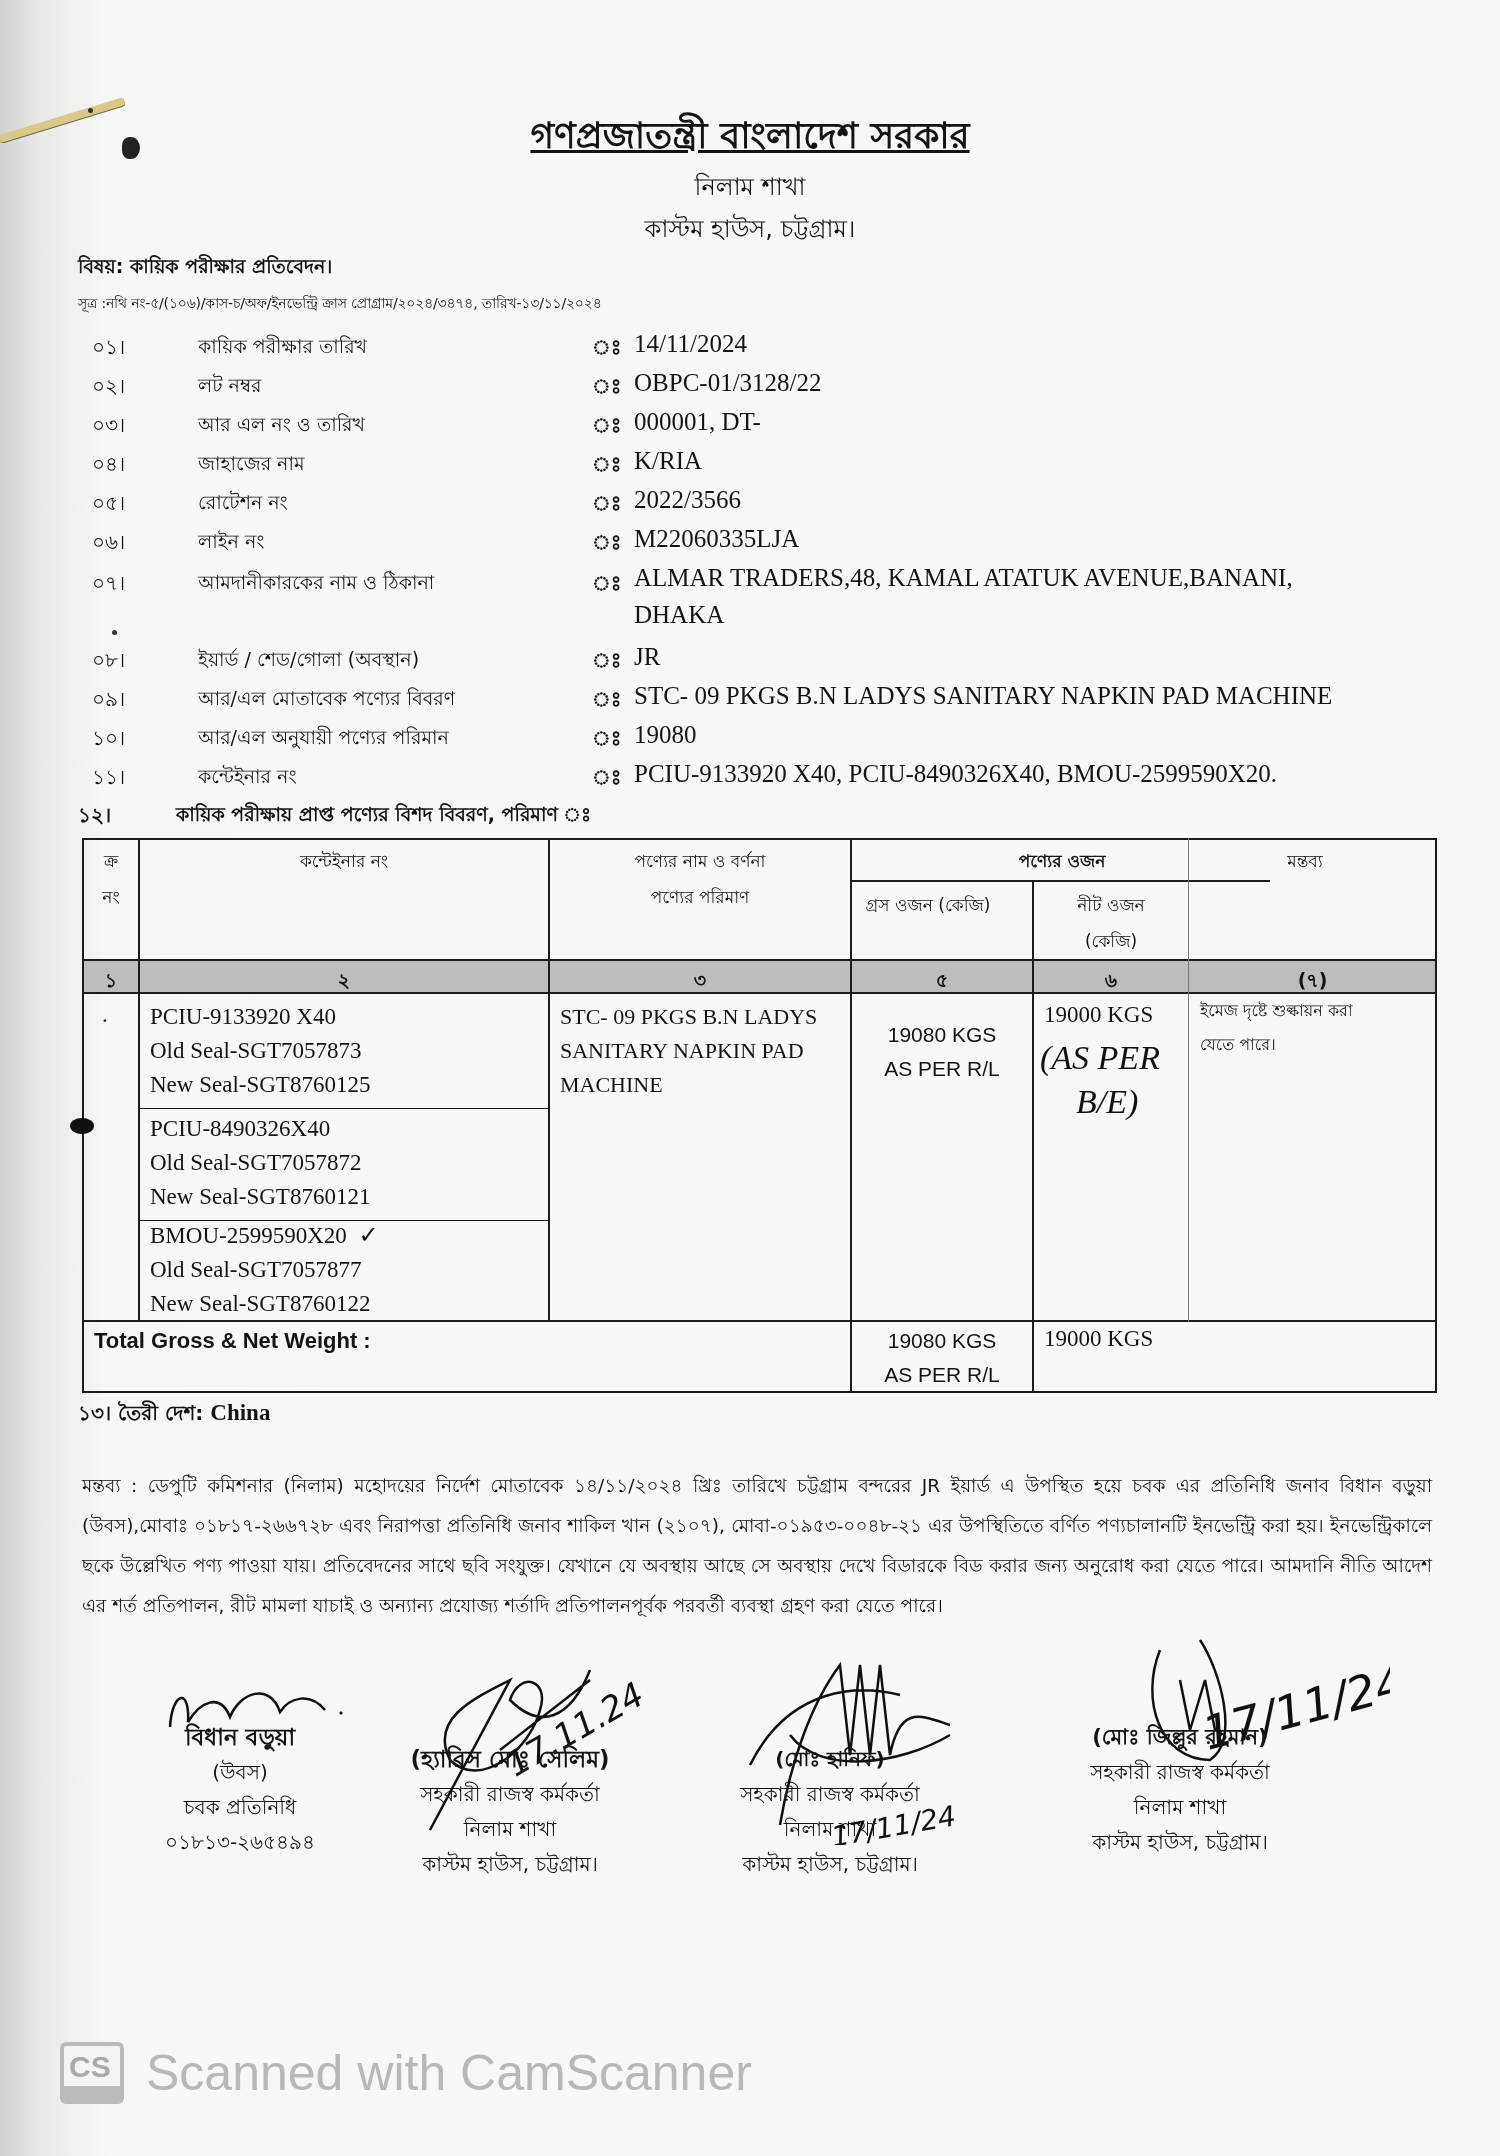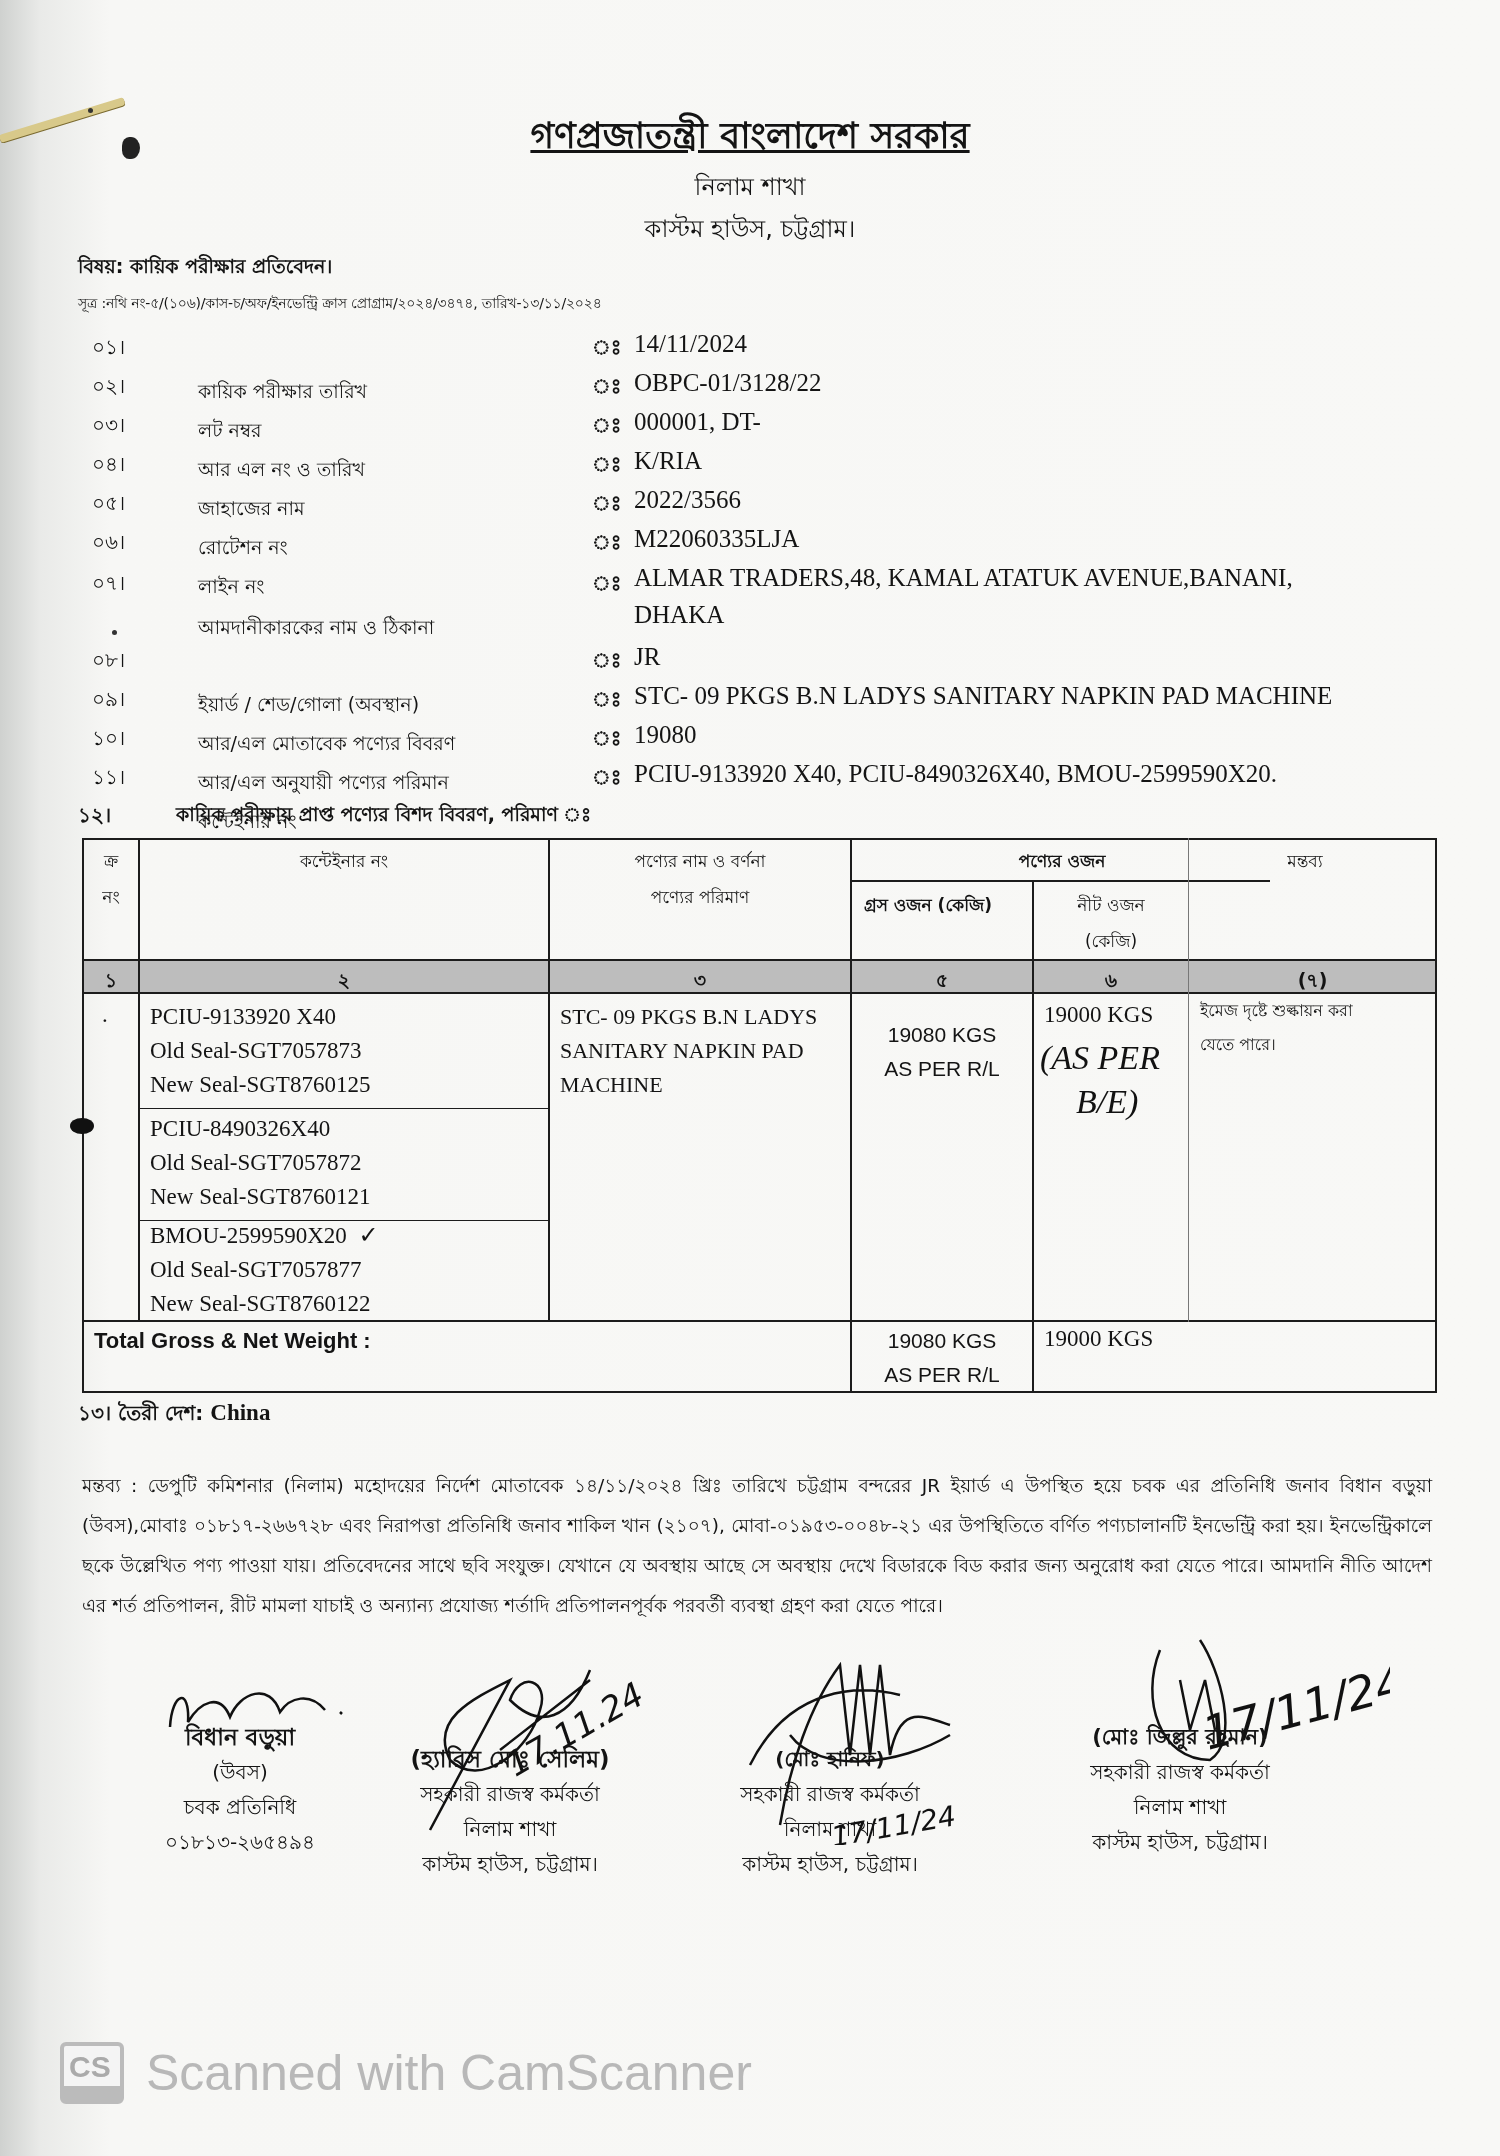--- a/index.html
+++ b/index.html
@@ -23,21 +23,21 @@
   
   .h-title { left:0; width:1500px; text-align:center; top:108px; font-size:36px; font-weight:bold;text-decoration:underline; }
   .h-sub1 { left:0; width:1500px; text-align:center; top:168px; font-size:24px; }
   .h-sub2 { left:0; width:1500px; text-align:center; top:210px; font-size:24px; }
 
   .subject { left:78px; top:252px; font-size:19px; font-weight:bold; }
   .ref { left:78px; top:292px; font-size:14px; font-weight:normal; letter-spacing:-0.2px; }
 
   
   .row-no { position:absolute; left:92px; font-size:20px; }
-  .row-label { position:absolute; left:198px; font-size:19px;margin-top:45px; }
+  .row-label { position:absolute; left:198px; font-size:19px; }
   .row-colon { position:absolute; left:592px; font-size:20px; font-weight:bold; }
   .row-value { position:absolute; left:634px; font-size:25px; font-family:"Liberation Serif", serif; }
 
   .sec12-no { left:78px; top:800px; font-size:20px; font-weight:bold; }
   .sec12-label { left:176px; top:800px; font-size:19px; font-weight:bold; }
 
   
   .tbl { position:absolute; left:82px; top:838px; width:1355px; height:555px; }
   .ln { position:absolute; background:#1c1c1c; }
   .h { height:2px; }
@@ -179,21 +179,21 @@
     <div class="cell bn th" style="left:2px;top:10px;width:54px">
       <div>ক্র</div>
       <div style="margin-top:8px">নং</div>
     </div>
     <div class="cell bn th" style="left:58px;top:10px;width:408px">কন্টেইনার নং</div>
     <div class="cell bn th" style="left:468px;top:10px;width:300px">
       <div>পণ্যের নাম ও বর্ণনা</div>
       <div style="margin-top:8px">পণ্যের পরিমাণ</div>
     </div>
     <div class="cell bn th" style="left:770px;top:10px;width:420px;font-weight:bold">পণ্যের ওজন</div>
-    <div class="cell bn th" style="left:770px;top:54px;width:152px;font-weight:bold">গ্রস ওজন (কেজি)</div>
+    <div class="cell bn th" style="left:770px;top:54px;width:152px;font-weight:normal">গ্রস ওজন (কেজি)</div>
     <div class="cell bn th" style="left:952px;top:54px;width:154px">
       <div>নীট ওজন</div>
       <div style="margin-top:8px">(কেজি)</div>
     </div>
     <div class="cell bn th" style="left:1108px;top:10px;width:230px">মন্তব্য</div>
 
     <div class="cell bn num" style="left:2px;top:128px;width:54px">১</div>
     <div class="cell bn num" style="left:58px;top:128px;width:408px">২</div>
     <div class="cell bn num" style="left:468px;top:128px;width:300px">৩</div>
     <div class="cell bn num" style="left:770px;top:128px;width:180px">৫</div>

